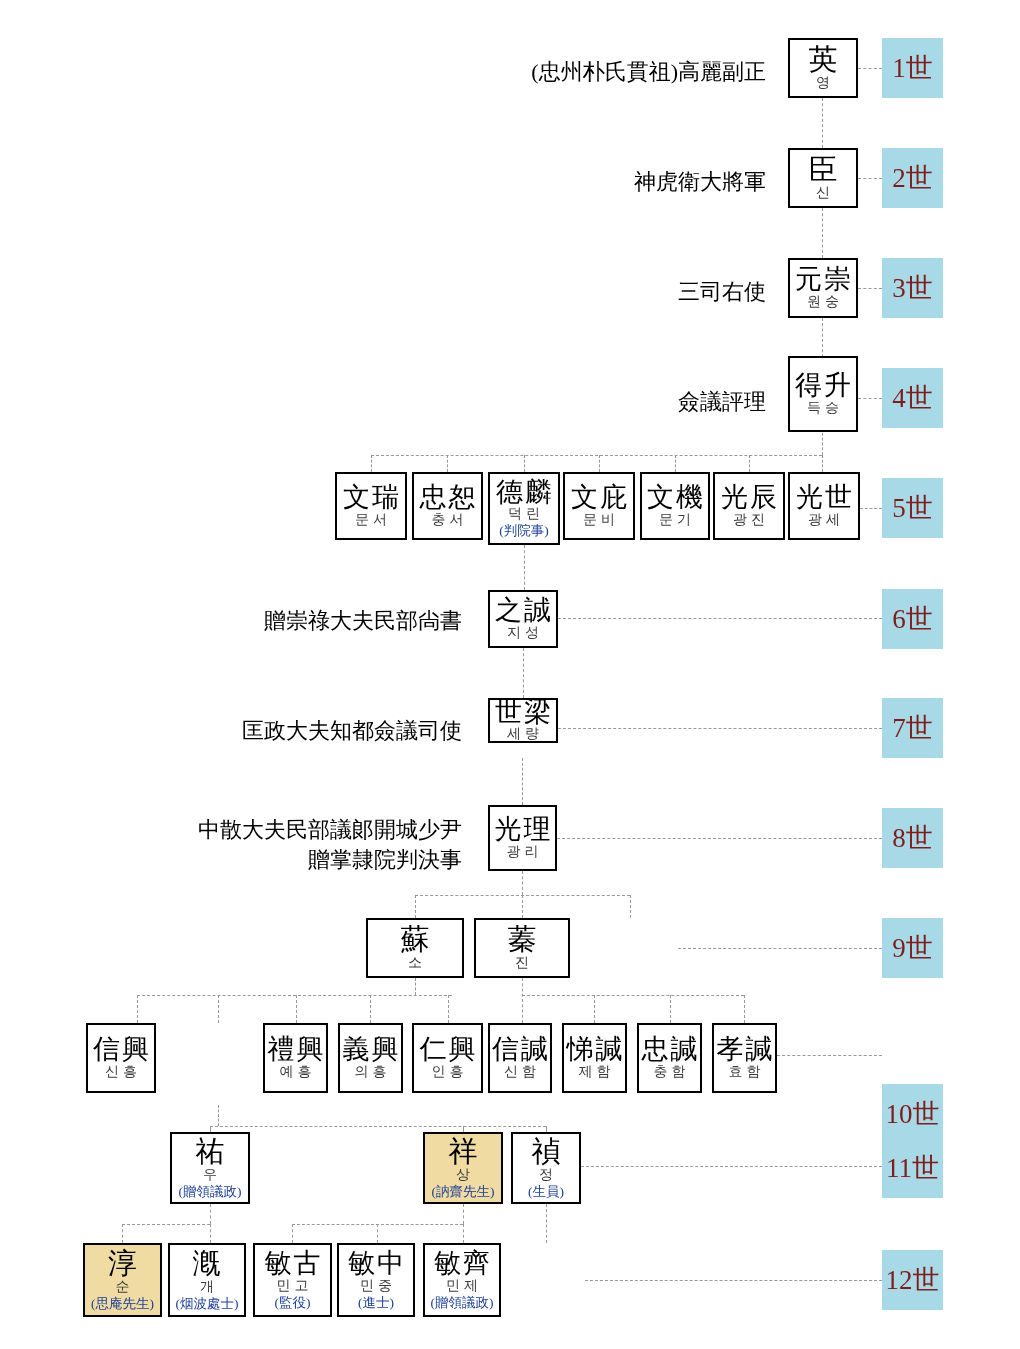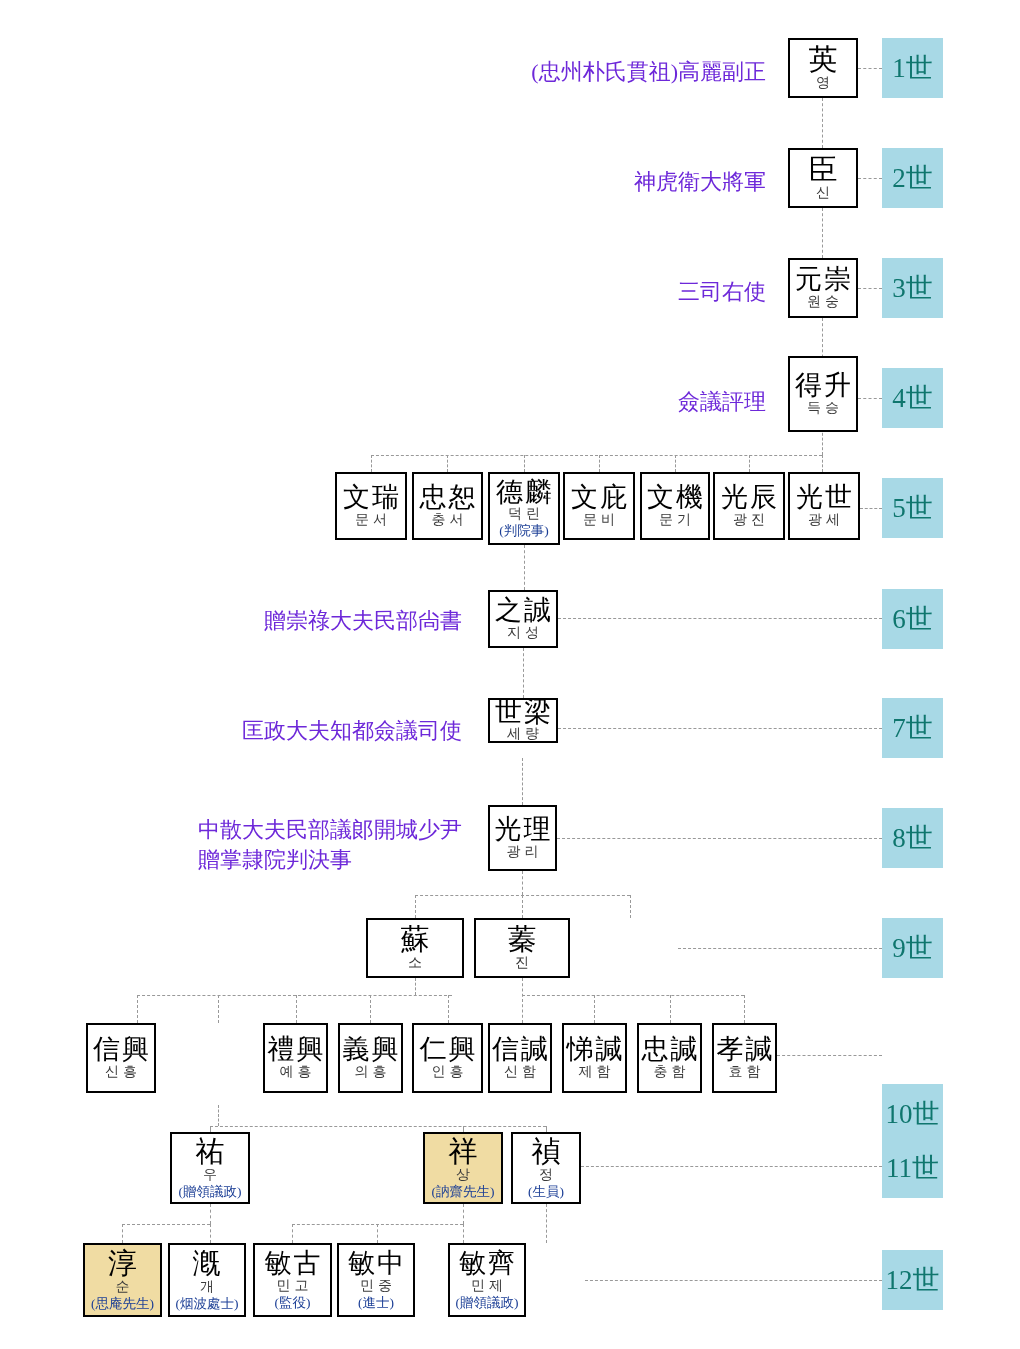--- a/index.html
+++ b/index.html
@@ -9,22 +9,22 @@
         display:flex;flex-direction:column;align-items:center;justify-content:center;
         text-align:center;gap:1px;}
   .pbox.hl{background:#f0dca3;}
   .hanja{font-size:27px;line-height:1.02;color:#000;letter-spacing:2px;text-indent:2px;white-space:nowrap;}
   .single .hanja{font-size:29px;letter-spacing:0;text-indent:0;}
   .hangul{font-size:14px;line-height:1.05;color:#3a3a3a;letter-spacing:4px;text-indent:4px;white-space:nowrap;}
   .note{font-size:13.5px;line-height:1.12;color:#1c3f96;white-space:nowrap;}
   .vline{position:absolute;width:0;border-left:1px dashed #999;}
   .hline{position:absolute;height:0;border-top:1px dashed #999;}
   .badge{position:absolute;left:882px;width:61px;height:60px;background:#a8d9e6;
-         display:flex;align-items:center;justify-content:center;font-size:27px;color:#0f766e;}
-  .glabel{position:absolute;color:#6d28d9;font-size:22px;white-space:nowrap;text-align:left;line-height:1.35;}
+         display:flex;align-items:center;justify-content:center;font-size:27px;color:#7f1d1d;}
+  .glabel{position:absolute;color:#000000;font-size:22px;white-space:nowrap;text-align:right;line-height:1.35;}
 </style>
 </head>
 <body>
 
 <div id="canvas">
 
   <div class="glabel" style="right:254px;top:57px">(忠州朴氏貫祖)高麗副正</div>
   <div class="glabel" style="right:254px;top:167px">神虎衛大將軍</div>
   <div class="glabel" style="right:254px;top:277px">三司右使</div>
   <div class="glabel" style="right:254px;top:387px">僉議評理</div>
@@ -246,19 +246,19 @@
   <div class="pbox" style="left:253px;top:1243px;width:79px;height:74px">
     <div class="hanja">敏古</div>
     <div class="hangul">민고</div>
     <div class="note">(監役)</div>
   </div>
   <div class="pbox" style="left:337px;top:1243px;width:78px;height:74px">
     <div class="hanja">敏中</div>
     <div class="hangul">민중</div>
     <div class="note">(進士)</div>
   </div>
-  <div class="pbox" style="left:448px;top:1243px;width:78px;height:74px">
+  <div class="pbox" style="left:423px;top:1243px;width:78px;height:74px">
     <div class="hanja">敏齊</div>
     <div class="hangul">민제</div>
     <div class="note">(贈領議政)</div>
   </div>
 
 </div>
 
 </body></html>

